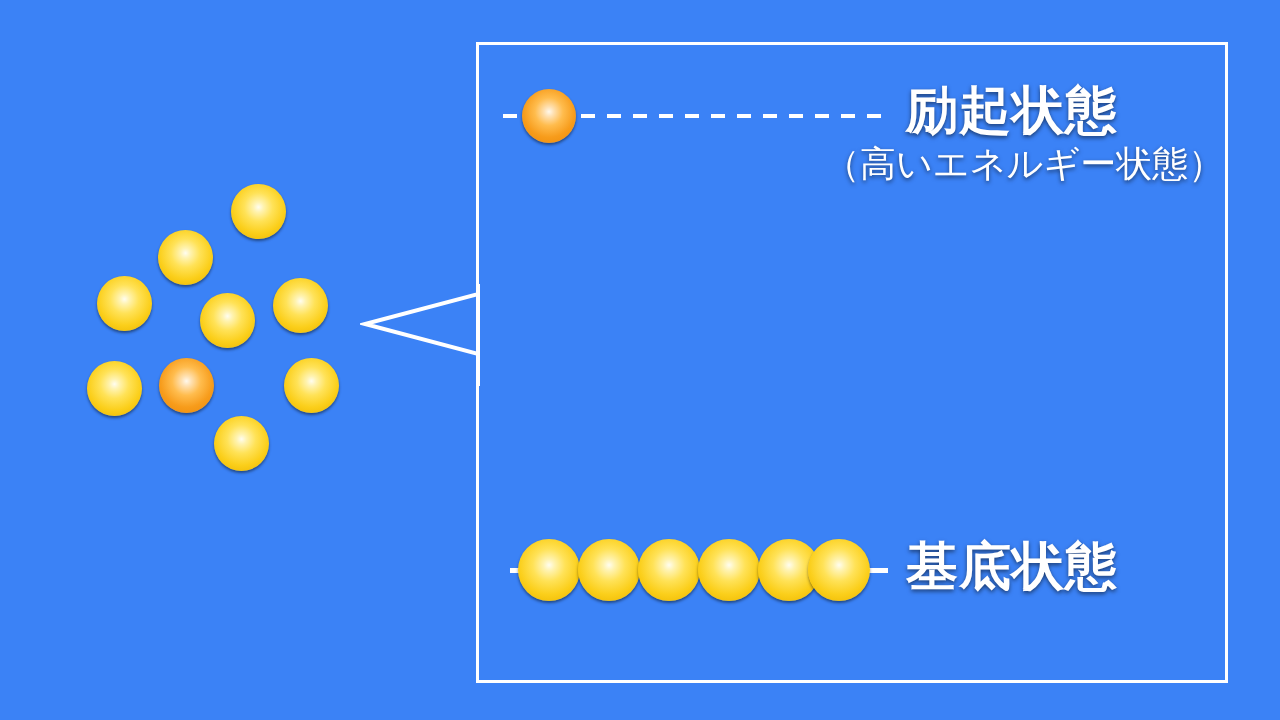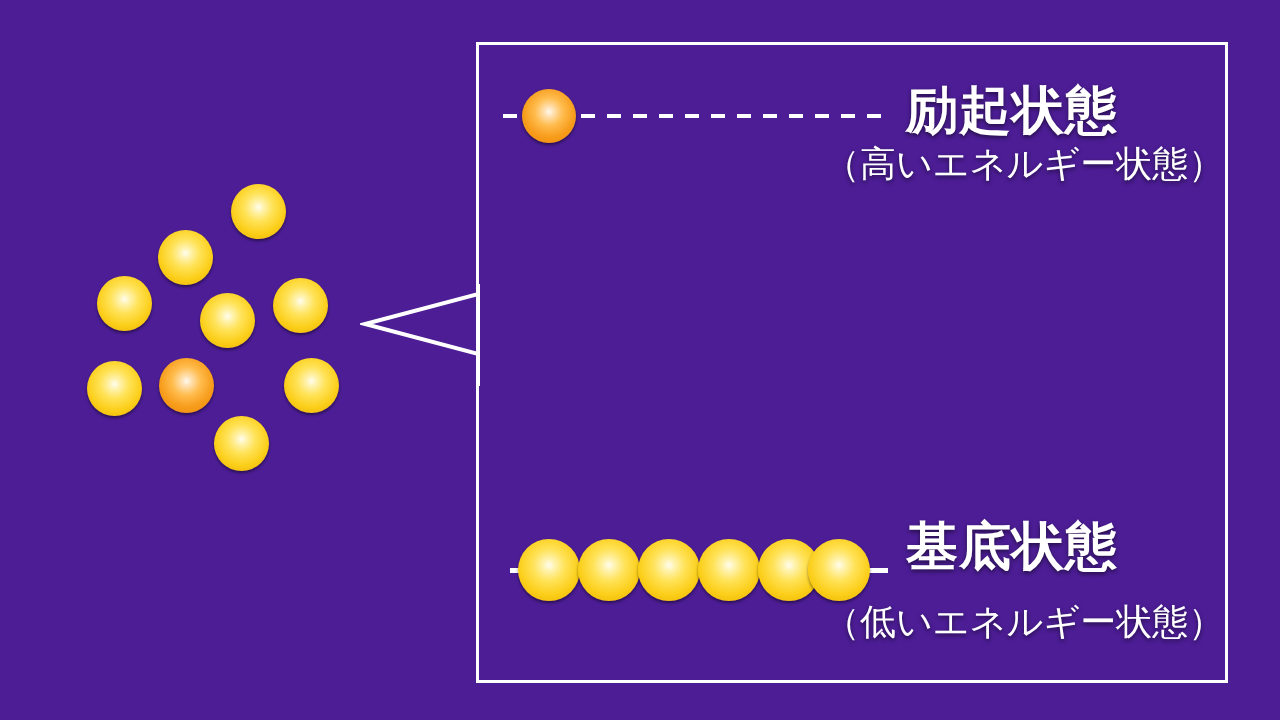--- a/index.html
+++ b/index.html
@@ -10,21 +10,21 @@
     width: 1280px;
     height: 720px;
     background: #191f4a;
     font-family: "Liberation Sans", "DejaVu Sans", sans-serif;
     overflow: hidden;
   }
   #stage {
     position: relative;
     width: 1280px;
     height: 720px;
-    background: #4c1d95;
+    background: #3b82f6;
   }
 
   
   .sphere {
     position: absolute;
     border-radius: 50%;
     box-sizing: border-box;
   }
   .sphere.yellow {
     background: radial-gradient(circle at 50% 42%,
@@ -102,21 +102,21 @@
     position: absolute;
     color: #ffffff;
     font-size: 36px;
     font-weight: 500;
     line-height: 1;
     white-space: nowrap;
     text-shadow: 0 2px 4px rgba(0,0,0,0.55);
   }
   #excited-title { left: 906px; top: 84px; }
   #excited-sub   { left: 824px; top: 146px; text-align: right; }
-  #ground-title  { left: 906px; top: 520px; }
+  #ground-title  { left: 906px; top: 540px; }
   #ground-sub    { left: 824px; top: 604px; }
 </style>
 </head>
 <body>
 
 <div id="stage">
 
   <div id="atom-cluster">
       <div class="sphere yellow" style="left: 230.5px; top: 183.5px; width: 55px; height: 55px;"></div>
       <div class="sphere yellow" style="left: 157.5px; top: 229.5px; width: 55px; height: 55px;"></div>
@@ -146,15 +146,14 @@
   <div class="solid-stub" id="stub-right"></div>
   <div id="ground-electrons">
       <div class="sphere yellow" style="left: 518px; top: 539px; width: 62px; height: 62px;"></div>
       <div class="sphere yellow" style="left: 578px; top: 539px; width: 62px; height: 62px;"></div>
       <div class="sphere yellow" style="left: 638px; top: 539px; width: 62px; height: 62px;"></div>
       <div class="sphere yellow" style="left: 698px; top: 539px; width: 62px; height: 62px;"></div>
       <div class="sphere yellow" style="left: 758px; top: 539px; width: 62px; height: 62px;"></div>
       <div class="sphere yellow" style="left: 808px; top: 539px; width: 62px; height: 62px;"></div>
     </div>
   <div class="label-title" id="ground-title">基底状態</div>
-  <div class="label-sub" id="ground-sub">（低いエネルギー状態）</div>
 
 </div>
 
 </body></html>

